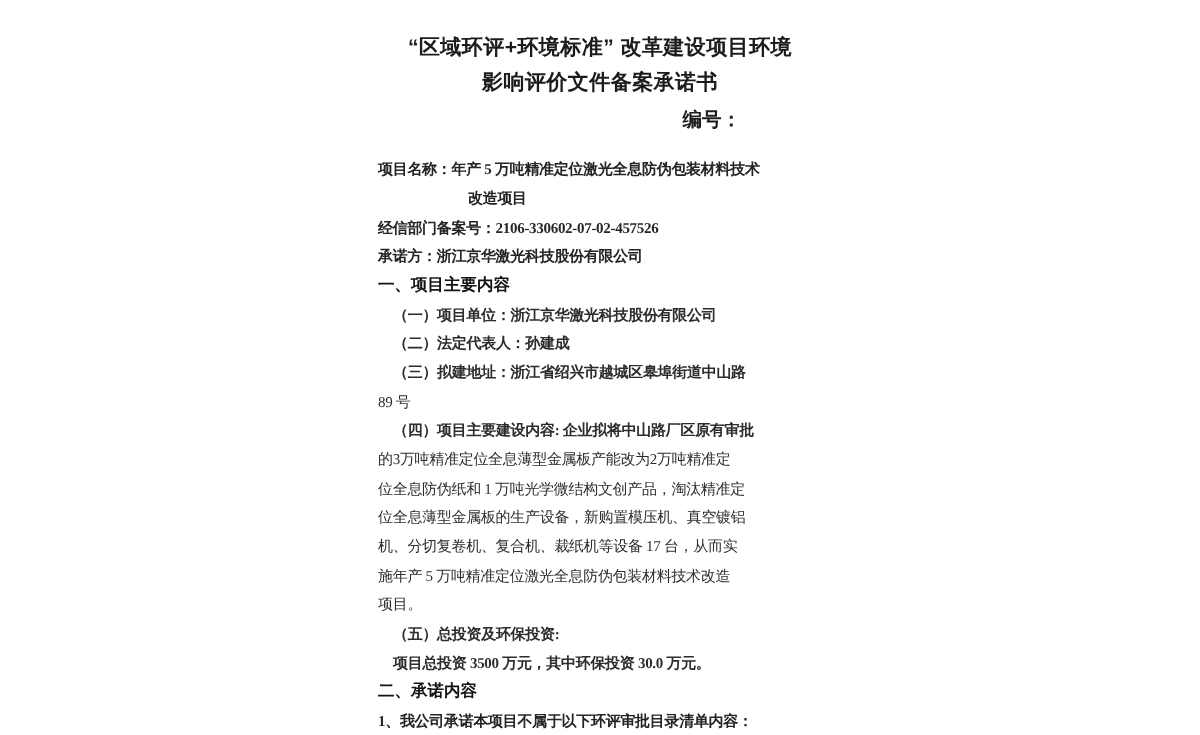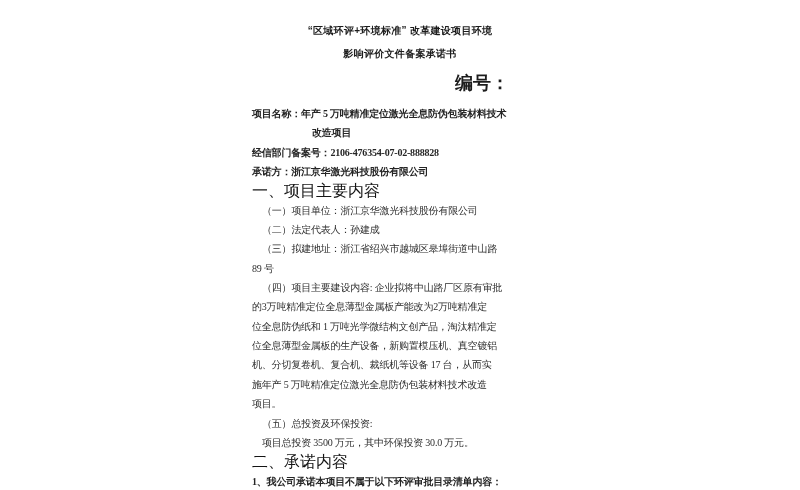--- a/index.html
+++ b/index.html
@@ -20,31 +20,31 @@
   }
   
   .doc-title{
     position:absolute;
     top:20px;
     left:0;
     width:800px;
     text-align:center;
     font-family:"Liberation Sans","DejaVu Sans",sans-serif;
     font-weight:700;
-    font-size:10px;
+    font-size:14px;
     line-height:22.5px;
     color:var(--ink-strong);
     letter-spacing:0.3px;
   }
   
   .serial{
     position:absolute;
     left:455px;
     top:71px;
-    font-size:18px;
+    font-size:13px;
     font-weight:700;
     color:var(--ink-strong);
     font-family:"Liberation Serif","DejaVu Serif",serif;
   }
   
   .doc-body{
     position:absolute;
     left:252px;
     top:104px;
     width:320px;
@@ -55,45 +55,45 @@
     letter-spacing:-0.2px;
     white-space:nowrap;
     color:var(--ink);
   }
   .ln.label{
     font-weight:700;
     color:#252525;
   }
   .ln.heading{
     font-family:"Liberation Sans","DejaVu Sans",sans-serif;
-    font-weight:400;
-    font-size:16px;
+    font-weight:700;
+    font-size:11px;
     color:#141414;
     letter-spacing:0;
   }
   .ind-0{margin-left:0;}
-  .ind-1{margin-left:10px;}
+  .ind-1{margin-left:10px;font-weight:bold;}
   .ind-2{margin-left:60px;}
 </style>
 </head>
 <body>
 
 <div class="page">
 
   <div class="doc-title">
     <div>“区域环评+环境标准” 改革建设项目环境</div>
     <div>影响评价文件备案承诺书</div>
   </div>
 
   <div class="serial">编号：</div>
 
   <div class="doc-body">
     <div class="ln label ind-0">项目名称：年产 5 万吨精准定位激光全息防伪包装材料技术</div>
     <div class="ln label ind-2">改造项目</div>
-    <div class="ln label ind-0">经信部门备案号：2106-476354-07-02-888828</div>
+    <div class="ln label ind-0">经信部门备案号：2106-330602-07-02-457526</div>
     <div class="ln label ind-0">承诺方：浙江京华激光科技股份有限公司</div>
     <div class="ln heading ind-0">一、项目主要内容</div>
     <div class="ln ind-1">（一）项目单位：浙江京华激光科技股份有限公司</div>
     <div class="ln ind-1">（二）法定代表人：孙建成</div>
     <div class="ln ind-1">（三）拟建地址：浙江省绍兴市越城区皋埠街道中山路</div>
     <div class="ln ind-0">89 号</div>
     <div class="ln ind-1">（四）项目主要建设内容: 企业拟将中山路厂区原有审批</div>
     <div class="ln ind-0">的3万吨精准定位全息薄型金属板产能改为2万吨精准定</div>
     <div class="ln ind-0">位全息防伪纸和 1 万吨光学微结构文创产品，淘汰精准定</div>
     <div class="ln ind-0">位全息薄型金属板的生产设备，新购置模压机、真空镀铝</div>

